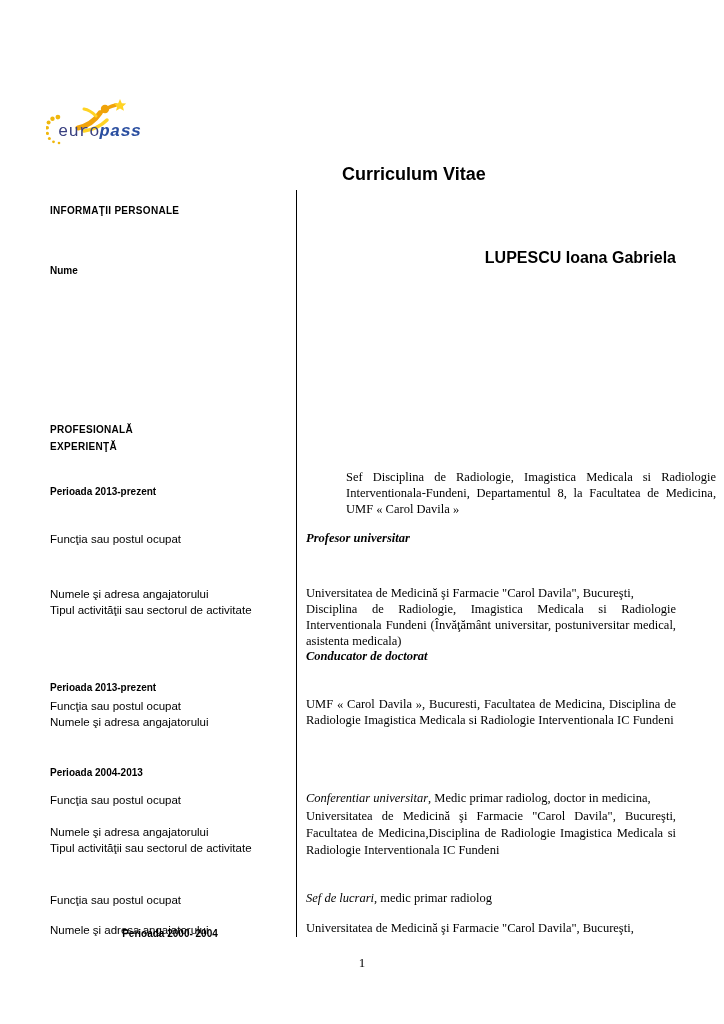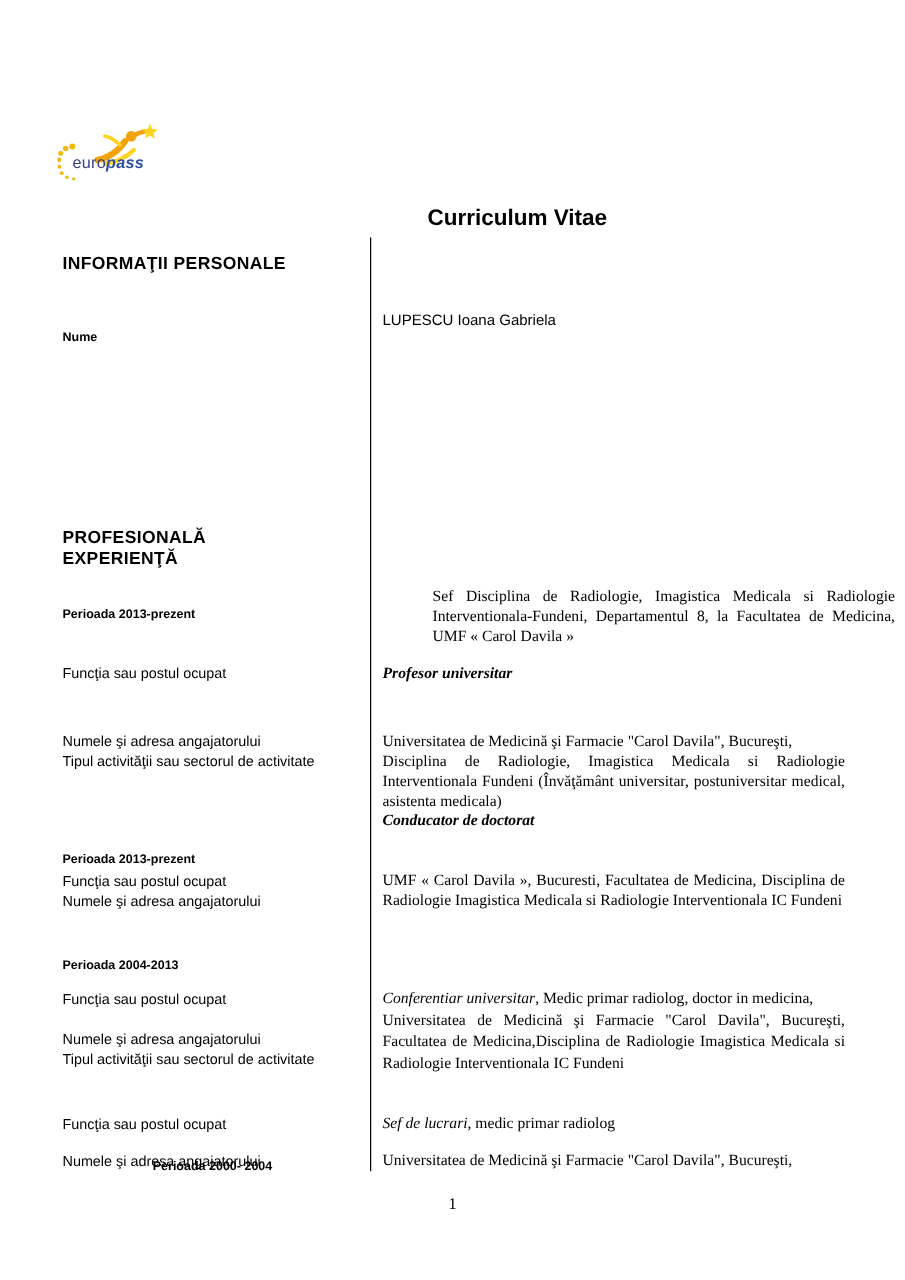--- a/index.html
+++ b/index.html
@@ -14,22 +14,22 @@
     font-family: "Liberation Sans", sans-serif;
     color: #000;
   }
   .abs { position: absolute; }
 
   
   .logo { left: 46px; top: 98px; width: 110px; height: 56px; }
   .logo svg { position: absolute; left: 0; top: 0; }
   .logo-text {
     position: absolute; left: 12px; top: 24px;
-    font-size: 13px; letter-spacing: 0.2px;
-    font-family: Liberation Sans, sans-serif;
+    font-size: 17px; letter-spacing: 0.2px;
+    font-family: Liberation Mono, monospace;
   }
   .logo-euro { color: #3a4080; font-weight: 400; }
   .logo-pass { color: #2b4fa0; font-weight: 700; font-style: italic; }
 
   
   .title {
     left: 294px; top: 164px;
     font-size: 18px; font-weight: 700;
     font-family: "Liberation Sans", sans-serif;
     margin-left: 48px;
@@ -38,36 +38,36 @@
   
   .vline {
     left: 296px; top: 190px;
     width: 1px; height: 747px;
     background: #000;
   }
 
   
   .lcol { left: 50px; width: 240px; }
   .heading {
-    font-size: 14px; font-weight: 700; letter-spacing: 0.3px;
+    font-size: 10px; font-weight: 700; letter-spacing: 0.3px;
     line-height: 17px;
   }
   .label { font-size: 11.5px; line-height: 16px; }
   .label-bold { font-size: 10px; font-weight: 700; line-height: 16px; margin-top: 14px; }
 
   
   .rcol { left: 306px; width: 370px; }
   .serif {
     font-family: "Liberation Serif", serif;
     font-size: 12.5px; line-height: 16px;
   }
   .just { text-align: justify; }
   .rtitle { font-weight: 700; font-style: italic; }
   .ital { font-style: italic; }
-  .name-value { font-size: 12px; font-weight: 400; }
+  .name-value { font-size: 16px; font-weight: 700; text-align: right; }
 
   .pagenum {
     left: 0; top: 955px; width: 724px;
     text-align: center;
     font-family: "Liberation Serif", serif;
     font-size: 13px;
   }
 </style>
 </head>
 <body>

